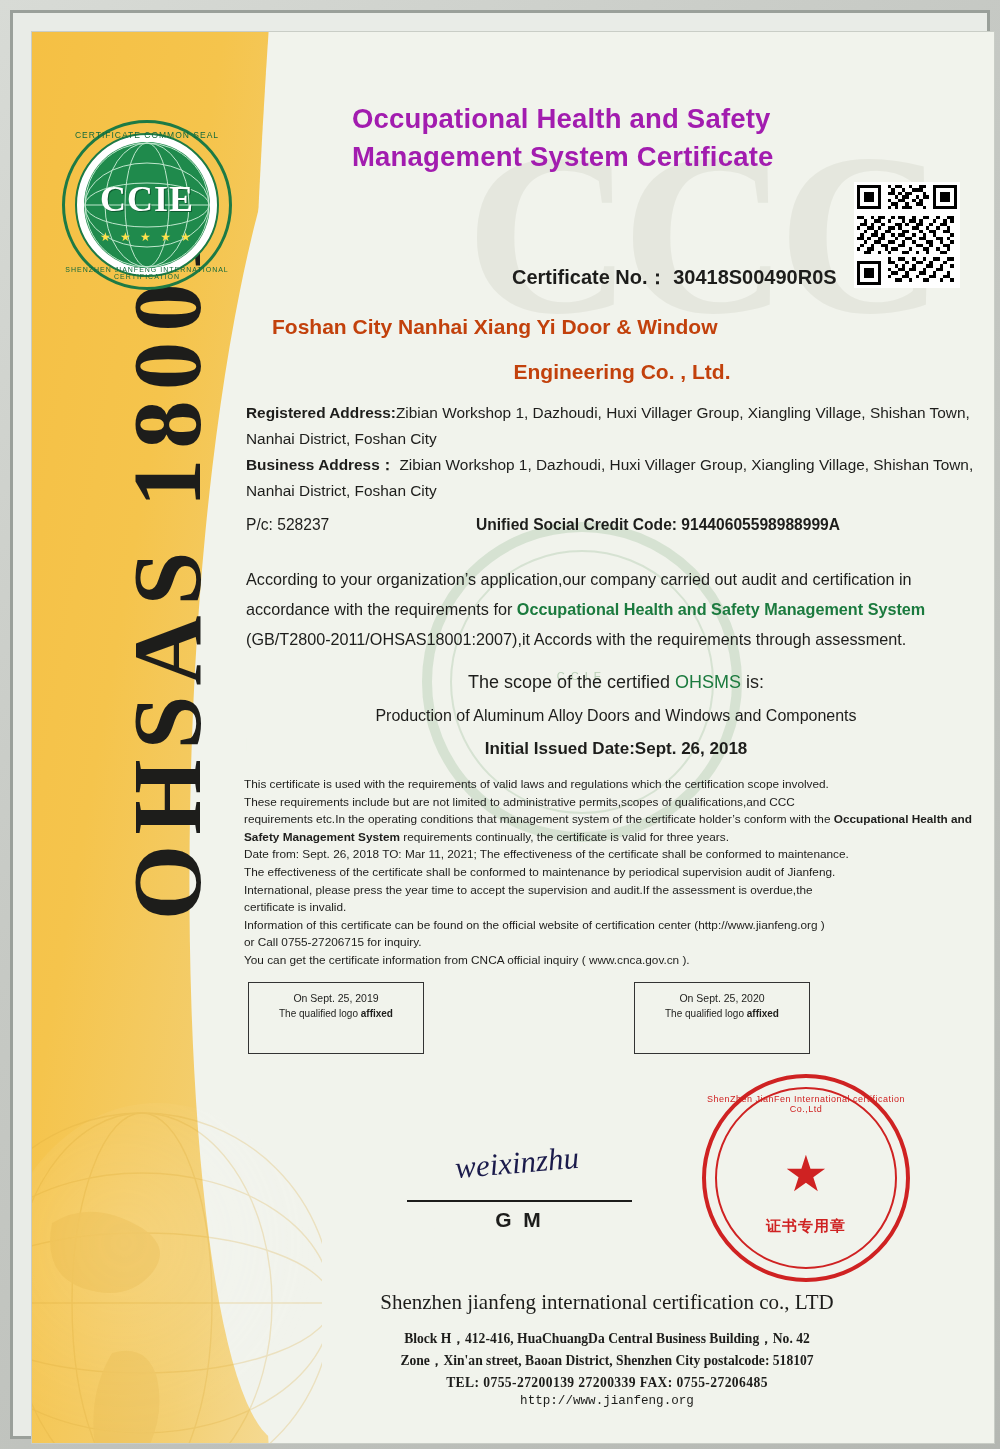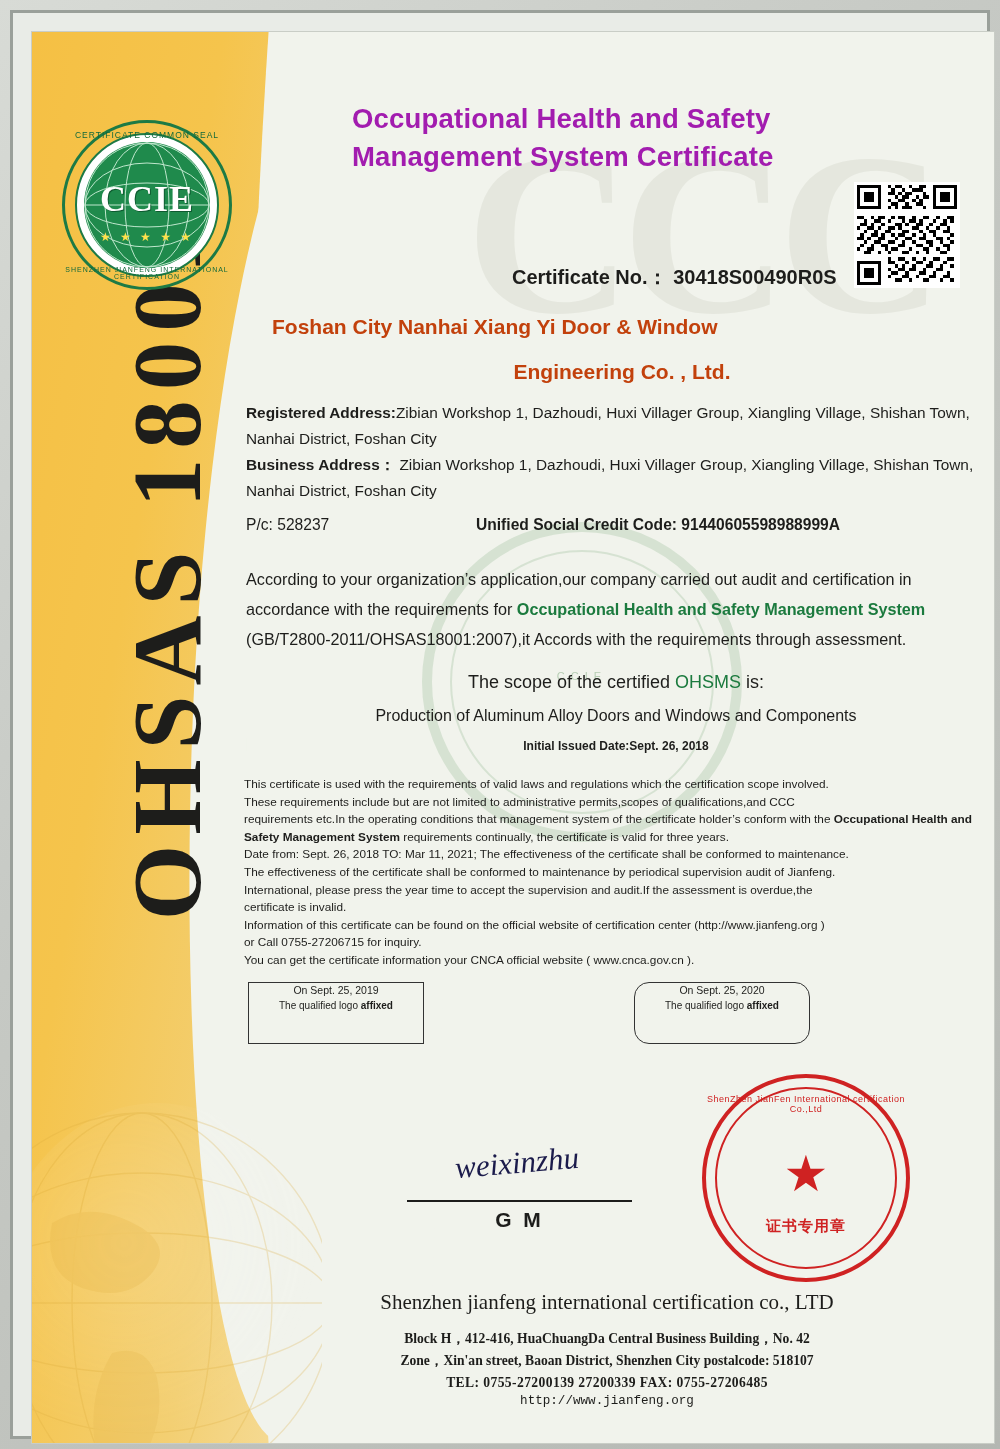--- a/index.html
+++ b/index.html
@@ -163,34 +163,34 @@
     position:absolute;left:24px;top:640px;width:740px;text-align:center;
     font-size:18px;font-weight:400;
   }
   .scope-head .hl{color:#1b7a3e;}
   .scope-body{
     position:absolute;left:24px;top:675px;width:740px;text-align:center;
     font-size:16px;
   }
   .issued{
     position:absolute;left:24px;top:707px;width:740px;text-align:center;
-    font-size:12px;font-weight:700;
+    font-size:17px;font-weight:700;
   }
   .fineprint{
     position:absolute;left:22px;top:744px;width:748px;
     font-size:11.8px;line-height:17.6px;text-align:left;
   }
   .fineprint b{font-weight:700;}
   .stampbox{
-    position:absolute;top:950px;width:176px;height:62px;
+    position:absolute;top:950px;width:176px;height:72px;
     border:1px solid #333;text-align:center;box-sizing:border-box;
-    font-size:10.5px;line-height:15px;
+    font-size:10.5px;line-height:15px;padding-top:8px;
   }
   .stampbox.b1{left:26px;}
-  .stampbox.b2{left:412px;border-radius:15px;}
+  .stampbox.b2{left:412px;}
   .stampbox .l2{font-size:10px;}
   .stampbox .l2 b{font-weight:700;margin-top:40px;}
   
   .redstamp{
     position:absolute;left:480px;top:1042px;width:200px;height:200px;
     border-radius:50%;border:4px solid #cf2222;
     color:#cf2222;
   }
   .redstamp .inner{position:absolute;inset:9px;border-radius:50%;border:2px solid #cf2222;}
   .redstamp .star{
@@ -514,21 +514,21 @@
           <div>These requirements include but are not limited to administrative permits,scopes of qualifications,and CCC</div>
           <div>
             <span>requirements etc.In the operating conditions that management system of the certificate holder’s conform with the </span><b>Occupational Health and Safety Management System</b><span> requirements continually, the certificate is valid for three years.</span>
           </div>
           <div>Date from: Sept. 26, 2018 TO: Mar 11, 2021; The effectiveness of the certificate shall be conformed to maintenance.</div>
           <div>The effectiveness of the certificate shall be conformed to maintenance by periodical supervision audit of Jianfeng.</div>
           <div>International, please press the year time to accept the supervision and audit.If the assessment is overdue,the</div>
           <div>certificate is invalid.</div>
           <div>Information of this certificate can be found on the official website of certification center (http://www.jianfeng.org )</div>
           <div>or Call 0755-27206715 for inquiry.</div>
-          <div>You can get the certificate information your CNCA official website ( www.cnca.gov.cn ).</div>
+          <div>You can get the certificate information from CNCA official inquiry ( www.cnca.gov.cn ).</div>
         </div>
 
         <div class="stampbox b1">
           <div>On Sept. 25, 2019</div>
           <div class="l2">
             <span>The qualified logo </span><b>affixed</b>
           </div>
         </div>
         <div class="stampbox b2">
           <div>On Sept. 25, 2020</div>

